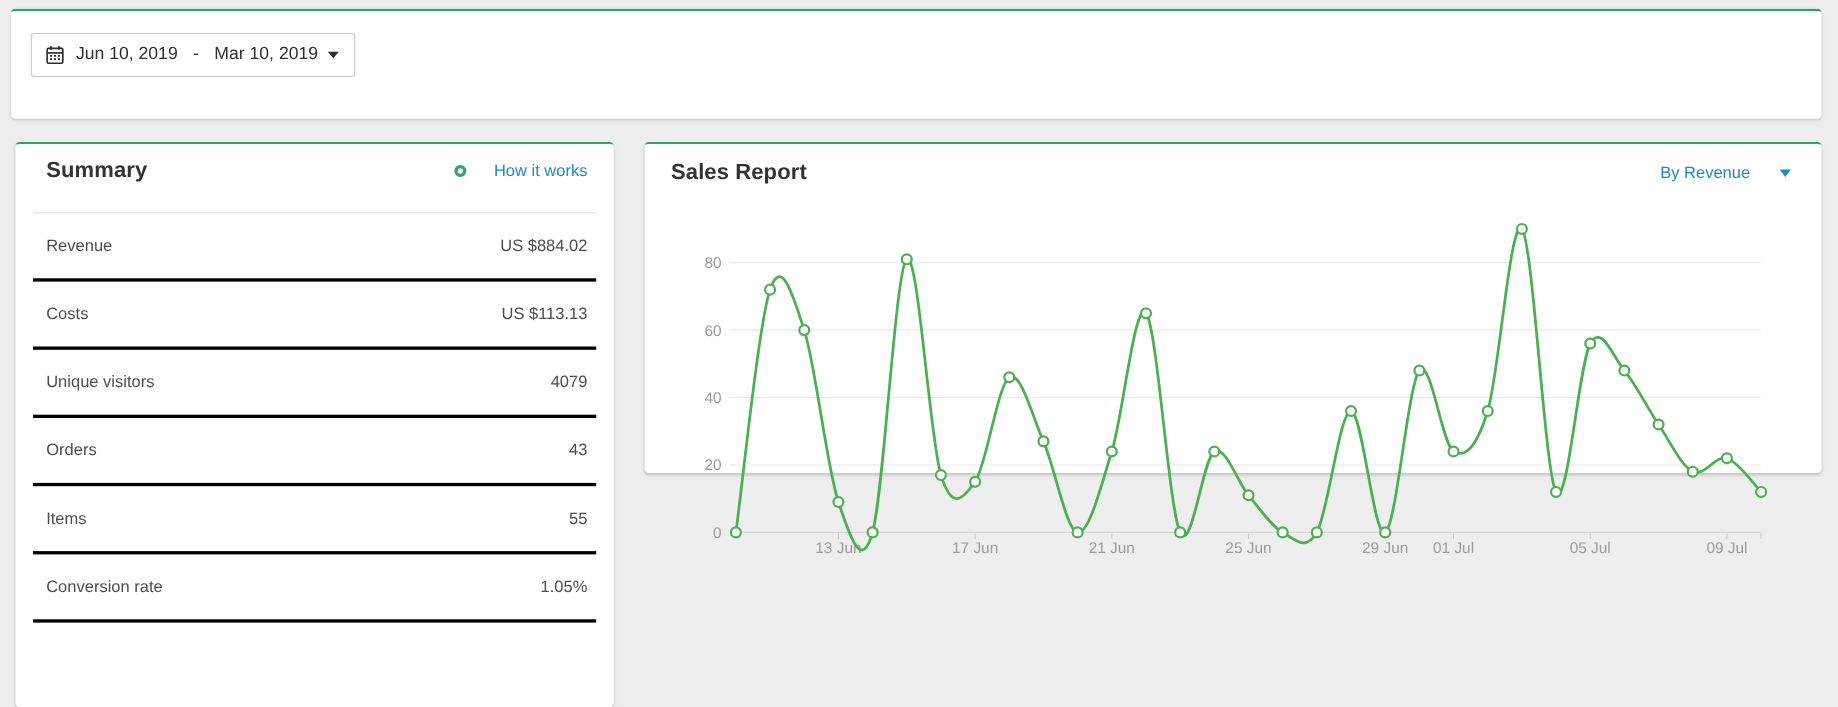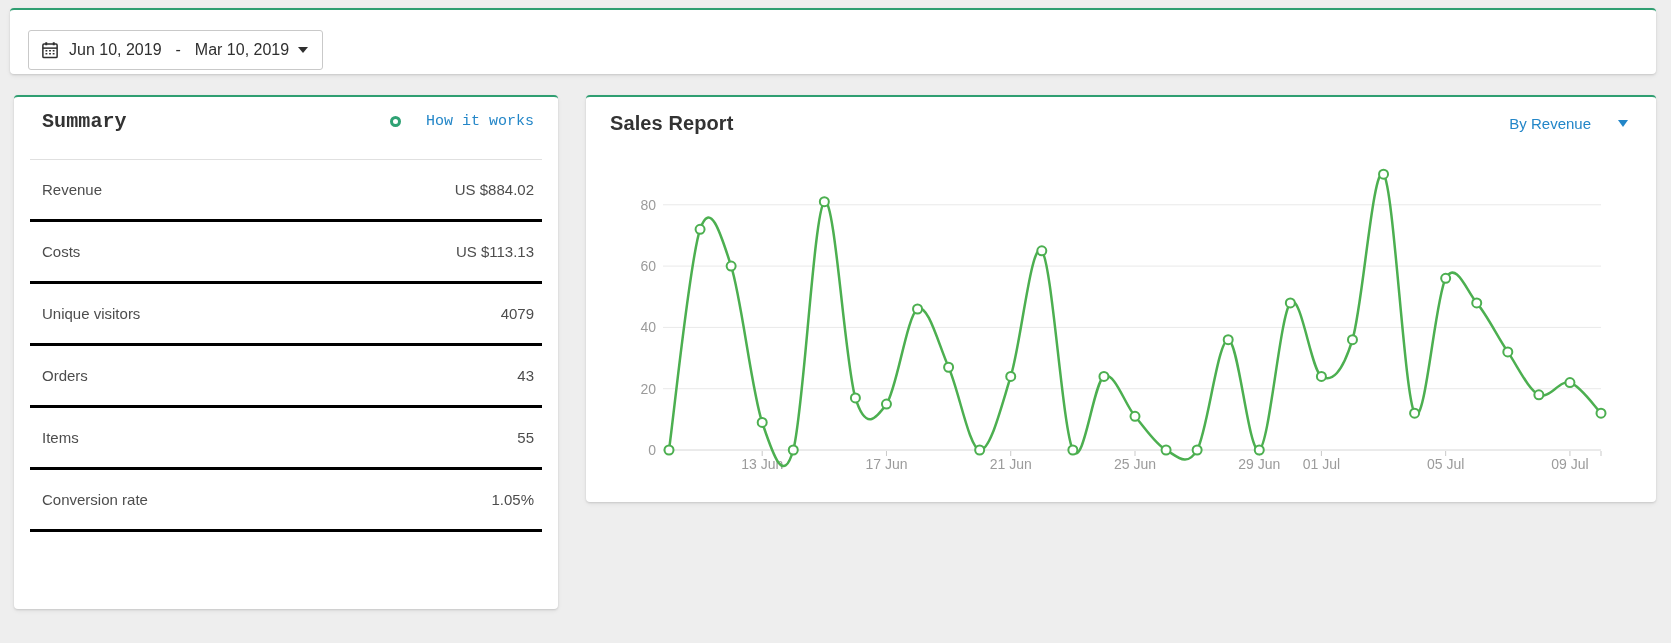--- a/index.html
+++ b/index.html
@@ -13,21 +13,21 @@
 
   .card {
     background:#ffffff;
     border-top:2px solid #2f9e71;
     border-radius:4px;
     box-shadow:0 1px 2px rgba(0,0,0,.12), 0 2px 5px rgba(0,0,0,.06);
   }
 
   
   .topbar {
-    width:1646px; height:66px;
+    width:1646px; height:100px;
     padding:20px 0 0 18px;
   }
   .date-btn {
     display:inline-flex; align-items:center;
     height:40px; padding:0 14px 0 12px;
     background:#fff;
     border:1px solid #c9c9c9; border-radius:3px;
     font-family:"Liberation Sans", sans-serif;
     font-size:16px; color:#2f2f2f;
     cursor:pointer;
@@ -45,41 +45,40 @@
   
   .content-row { display:flex; gap:28px; margin-top:21px; margin-left:4px; }
 
   
   .summary-card { width:544px; height:514px; padding:0 16px; }
   .card-header {
     height:63px;
     display:flex; justify-content:space-between; align-items:center;
     border-bottom:1px solid #e0e0e0;
     padding:0 8px 14px 12px;
-    font-family:Liberation Mono, monospace;
   }
   .card-title { font-size:20px; font-weight:700; color:#333333; letter-spacing:.1px; }
   .link {
     display:inline-flex; align-items:center; gap:25px;
     font-size:15px; color:#2386c8; text-decoration:none; cursor:pointer;
   }
   .ring-icon {
     width:11px; height:11px; border-radius:50%;
     border:3px solid #2fa274; background:#fff; display:inline-block;
   }
   .summary-row {
     height:62px;
     display:flex; justify-content:space-between; align-items:center;
     padding:0 8px 0 12px;
     border-bottom:3px solid #000000;
     font-size:15px; color:#4d4d4d;
   }
 
   
-  .sales-card { width:1070px; height:407px; position:relative; }
+  .sales-card { width:1070px; height:301px; position:relative; }
   .sales-header {
     position:absolute; top:15px; left:24px; right:28px;
     display:flex; justify-content:space-between; align-items:center;
     z-index:2;
   }
   .link .caret { color:#2386c8; border-top-width:7px; border-left-width:5px; border-right-width:5px; margin-left:2px; }
   #chart { position:absolute; top:0; left:0; }
   #chart text { font-family:"Liberation Sans", sans-serif; }
 </style>
 </head>

